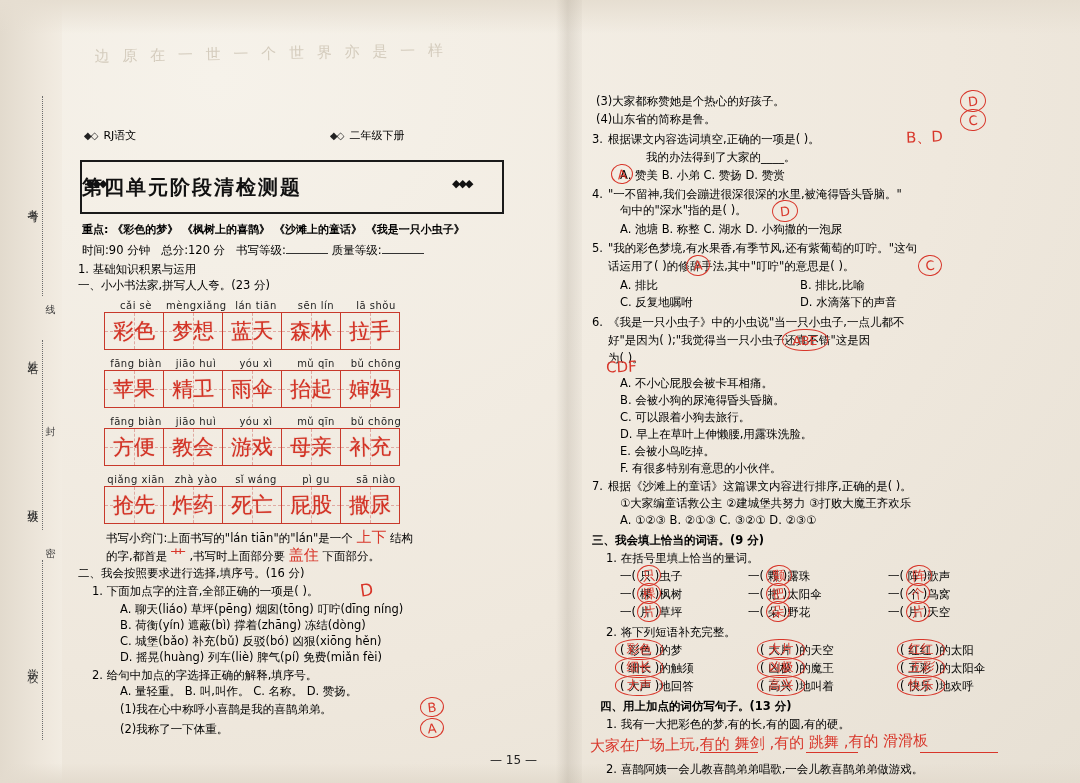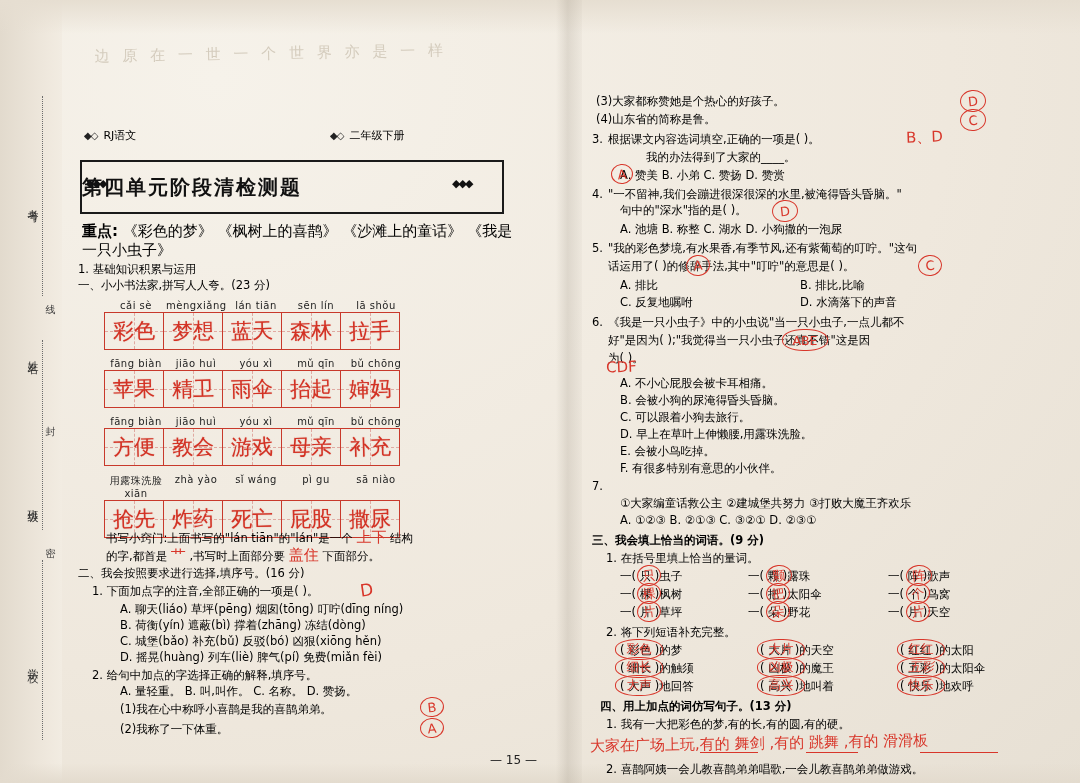--- a/index.html
+++ b/index.html
@@ -57,21 +57,21 @@
   .titlebox{
     position:absolute;left:80px;top:160px;width:420px;height:50px;
     border:2px solid #1a1a1a;
     display:flex;align-items:center;
   }
   .titlebox .t{
     font-size:20px;font-weight:bold;letter-spacing:2px;color:#111;
   }
   .titledeco{position:absolute;font-size:11px;color:#111;letter-spacing:-2px;}
 
-  .focus{position:absolute;font-size:15px;}
+  .focus{position:absolute;font-size:11px;font-weight:bold;}
   .meta{position:absolute;font-size:11.5px;}
   .u{display:inline-block;border-bottom:1px solid #333;min-width:42px;}
 
   
   .charblock{position:absolute;}
   .pinyinrow{display:flex;font-size:10px;color:#222;letter-spacing:0.5px;margin:2px 0 1px 2px;}
   .pinyinrow span{width:60px;text-align:center;}
   .cells{display:flex;}
   .cell{
     width:60px;height:38px;border:1px solid #c8392b;
@@ -165,20 +165,26 @@
   <div class="titledeco" style="left:452px;top:177px;">◆◆◆</div>
 
   <div class="focus" style="left:82px;top:222px;width:440px;">
     <b>重点:</b>
     <span>《彩色的梦》</span>
     <span>《枫树上的喜鹊》</span>
     <span>《沙滩上的童话》</span>
     <span>《我是一只小虫子》</span>
   </div>
 
+  <div class="meta" style="left:82px;top:243px;width:440px;">
+    <span>时间:90 分钟</span>&nbsp;&nbsp;
+    <span>总分:120 分</span>&nbsp;&nbsp;
+    <span>书写等级:</span><span class="u"></span>
+    <span>质量等级:</span><span class="u"></span>
+  </div>
 
   <div class="qline" style="left:78px;top:262px;">1. 基础知识积累与运用</div>
   <div class="qline" style="left:78px;top:278px;">一、小小书法家,拼写人人夸。(23 分)</div>
 
   <div class="charblock" style="left:104px;top:298px;">
     <div class="pinyinrow">
       <span>cǎi sè</span>
       <span>mèngxiǎng</span>
       <span>lán tiān</span>
       <span>sēn lín</span>
@@ -282,21 +288,21 @@
       <div class="cell">
           <div class="dash"></div>
           <div class="dash2"></div>
           <div class="hz">补充</div>
         </div>
     </div>
   </div>
 
   <div class="charblock" style="left:104px;top:472px;">
     <div class="pinyinrow">
-      <span>用露珠洗脸 xiān</span>
+      <span>qiǎng xiān</span>
       <span>zhà yào</span>
       <span>sǐ wáng</span>
       <span>pì gu</span>
       <span>sā niào</span>
     </div>
     <div class="cells">
       <div class="cell">
           <div class="dash"></div>
           <div class="dash2"></div>
           <div class="hz">抢先</div>
@@ -393,20 +399,21 @@
   <div class="qline" style="left:608px;top:351px;">为(            )。</div>
   <div class="red" style="position:absolute;left:606px;top:358px;font-size:15px;">CDF</div>
   <div class="qline" style="left:620px;top:376px;">A. 不小心屁股会被卡耳相痛。</div>
   <div class="qline" style="left:620px;top:393px;">B. 会被小狗的尿淹得昏头昏脑。</div>
   <div class="qline" style="left:620px;top:410px;">C. 可以跟着小狗去旅行。</div>
   <div class="qline" style="left:620px;top:427px;">D. 早上在草叶上伸懒腰,用露珠洗脸。</div>
   <div class="qline" style="left:620px;top:444px;">E. 会被小鸟吃掉。</div>
   <div class="qline" style="left:620px;top:461px;">F. 有很多特别有意思的小伙伴。</div>
 
   <div class="qline" style="left:592px;top:479px;">7.</div>
+  <div class="qline" style="left:608px;top:479px;">根据《沙滩上的童话》这篇课文内容进行排序,正确的是(      )。</div>
   <div class="qline" style="left:620px;top:496px;">①大家编童话救公主    ②建城堡共努力    ③打败大魔王齐欢乐</div>
   <div class="qline" style="left:620px;top:513px;">A. ①②③        B. ②①③        C. ③②①        D. ②③①</div>
 
   <div class="qline" style="left:592px;top:533px;font-weight:bold;">三、我会填上恰当的词语。(9 分)</div>
   <div class="qline" style="left:606px;top:551px;">1. 在括号里填上恰当的量词。</div>
 
   <div class="qline" style="left:620px;top:569px;">一(  只  )虫子</div>
   <div class="qline" style="left:748px;top:569px;">一(  颗  )露珠</div>
   <div class="qline" style="left:888px;top:569px;">一(  阵  )歌声</div>
   <div class="qline" style="left:620px;top:587px;">一(  棵  )枫树</div>

